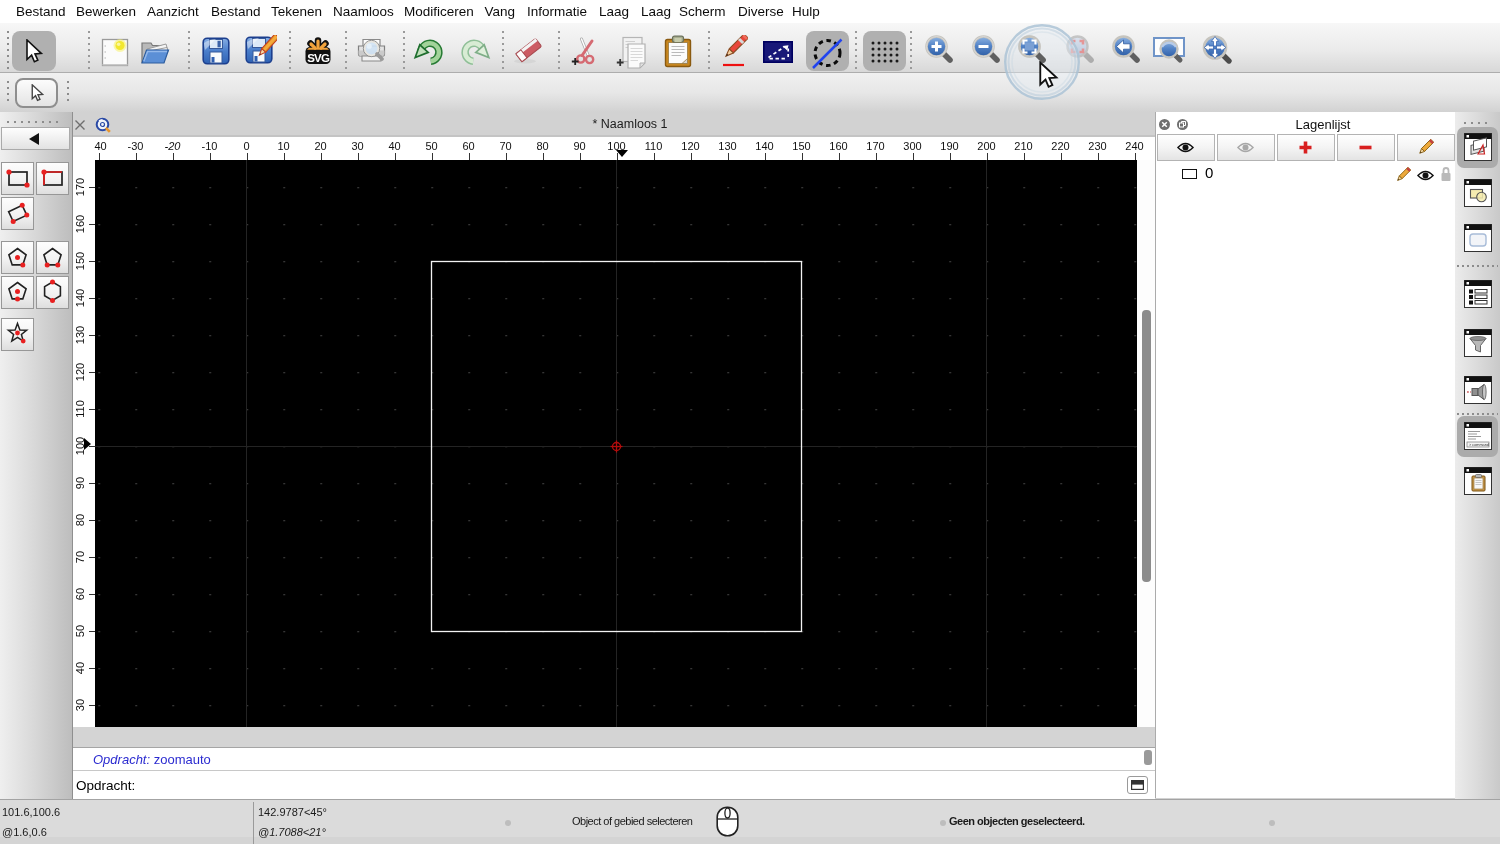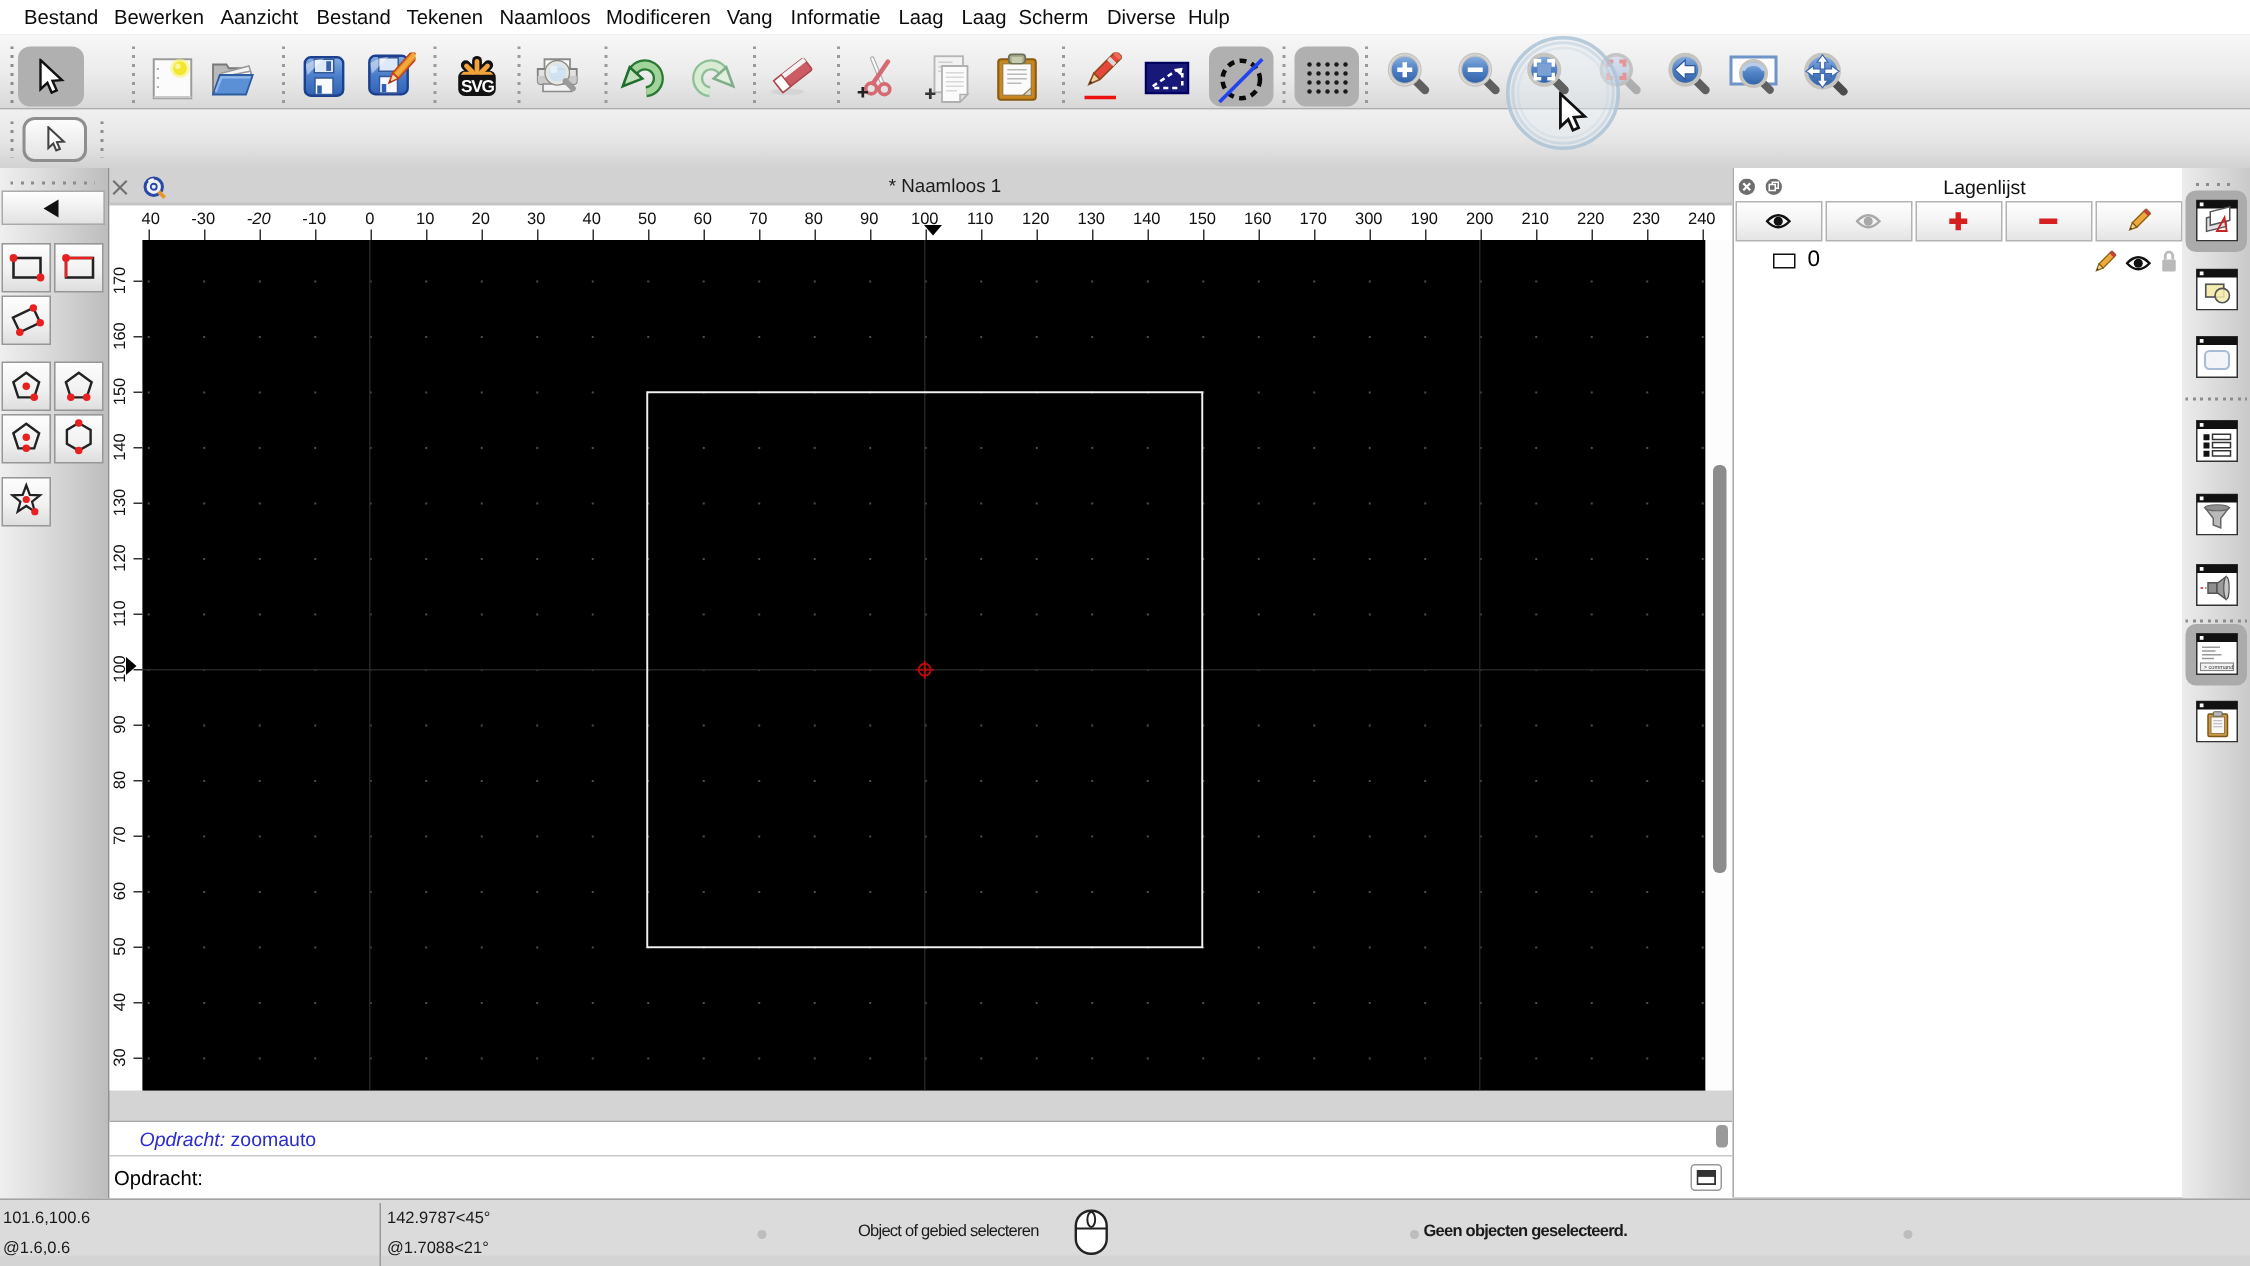--- a/index.html
+++ b/index.html
@@ -677,21 +677,21 @@
 <rect x="10" y="11" width="9" height="11" fill="#f8f8f8" stroke="#9a7a40" stroke-width="0.7"></rect>
 <rect x="11.5" y="7.5" width="6" height="3" rx="1" fill="#b9b9b9" stroke="#666" stroke-width="0.8"></rect>
 <path d="M11.5,13.5 L17.5,13.5 M11.5,15.5 L17.5,15.5 M11.5,17.5 L17.5,17.5" stroke="#b0b0b0" stroke-width="0.7"></path>
 </svg>
 </div>
 <div id="statusbar">
 <div style="position:absolute;left:2px;top:6px;">101.6,100.6</div>
 <div style="position:absolute;left:2px;top:26px;">@1.6,0.6</div>
 <div style="position:absolute;left:253px;top:2px;width:1px;height:42px;background:#9a9a9a;"></div>
 <div style="position:absolute;left:258px;top:6px;">142.9787&lt;45°</div>
-<div style="position:absolute;left:258px;top:26px;">@1.7088&lt;21°</div>
+<div style="position:absolute;left:258px;top:26px;font-style:italic;">@1.7088&lt;21°</div>
 <div style="position:absolute;left:505px;top:20px;width:6px;height:6px;border-radius:3px;background:#bdbdbd;"></div>
 <div style="position:absolute;left:572px;top:15px;font-weight:normal;font-size:11px;letter-spacing:-0.5px;">Object of gebied selecteren</div>
 <svg style="position:absolute;left:716px;top:6px" width="23" height="31" viewBox="0 0 23 31">
 <rect x="1.2" y="1.2" width="20.6" height="28.6" rx="10" fill="#fff" stroke="#222" stroke-width="1.6"></rect>
 <line x1="1.2" y1="13" x2="21.8" y2="13" stroke="#222" stroke-width="1.3"></line>
 <ellipse cx="11.5" cy="7" rx="2.6" ry="5" fill="#fff" stroke="#222" stroke-width="1.3"></ellipse>
 </svg>
 <div style="position:absolute;left:940px;top:20px;width:6px;height:6px;border-radius:3px;background:#bdbdbd;"></div>
 <div style="position:absolute;left:949px;top:15px;font-weight:bold;font-size:11px;letter-spacing:-0.5px;">Geen objecten geselecteerd.</div>
 <div style="position:absolute;left:1269px;top:20px;width:6px;height:6px;border-radius:3px;background:#bdbdbd;"></div>

